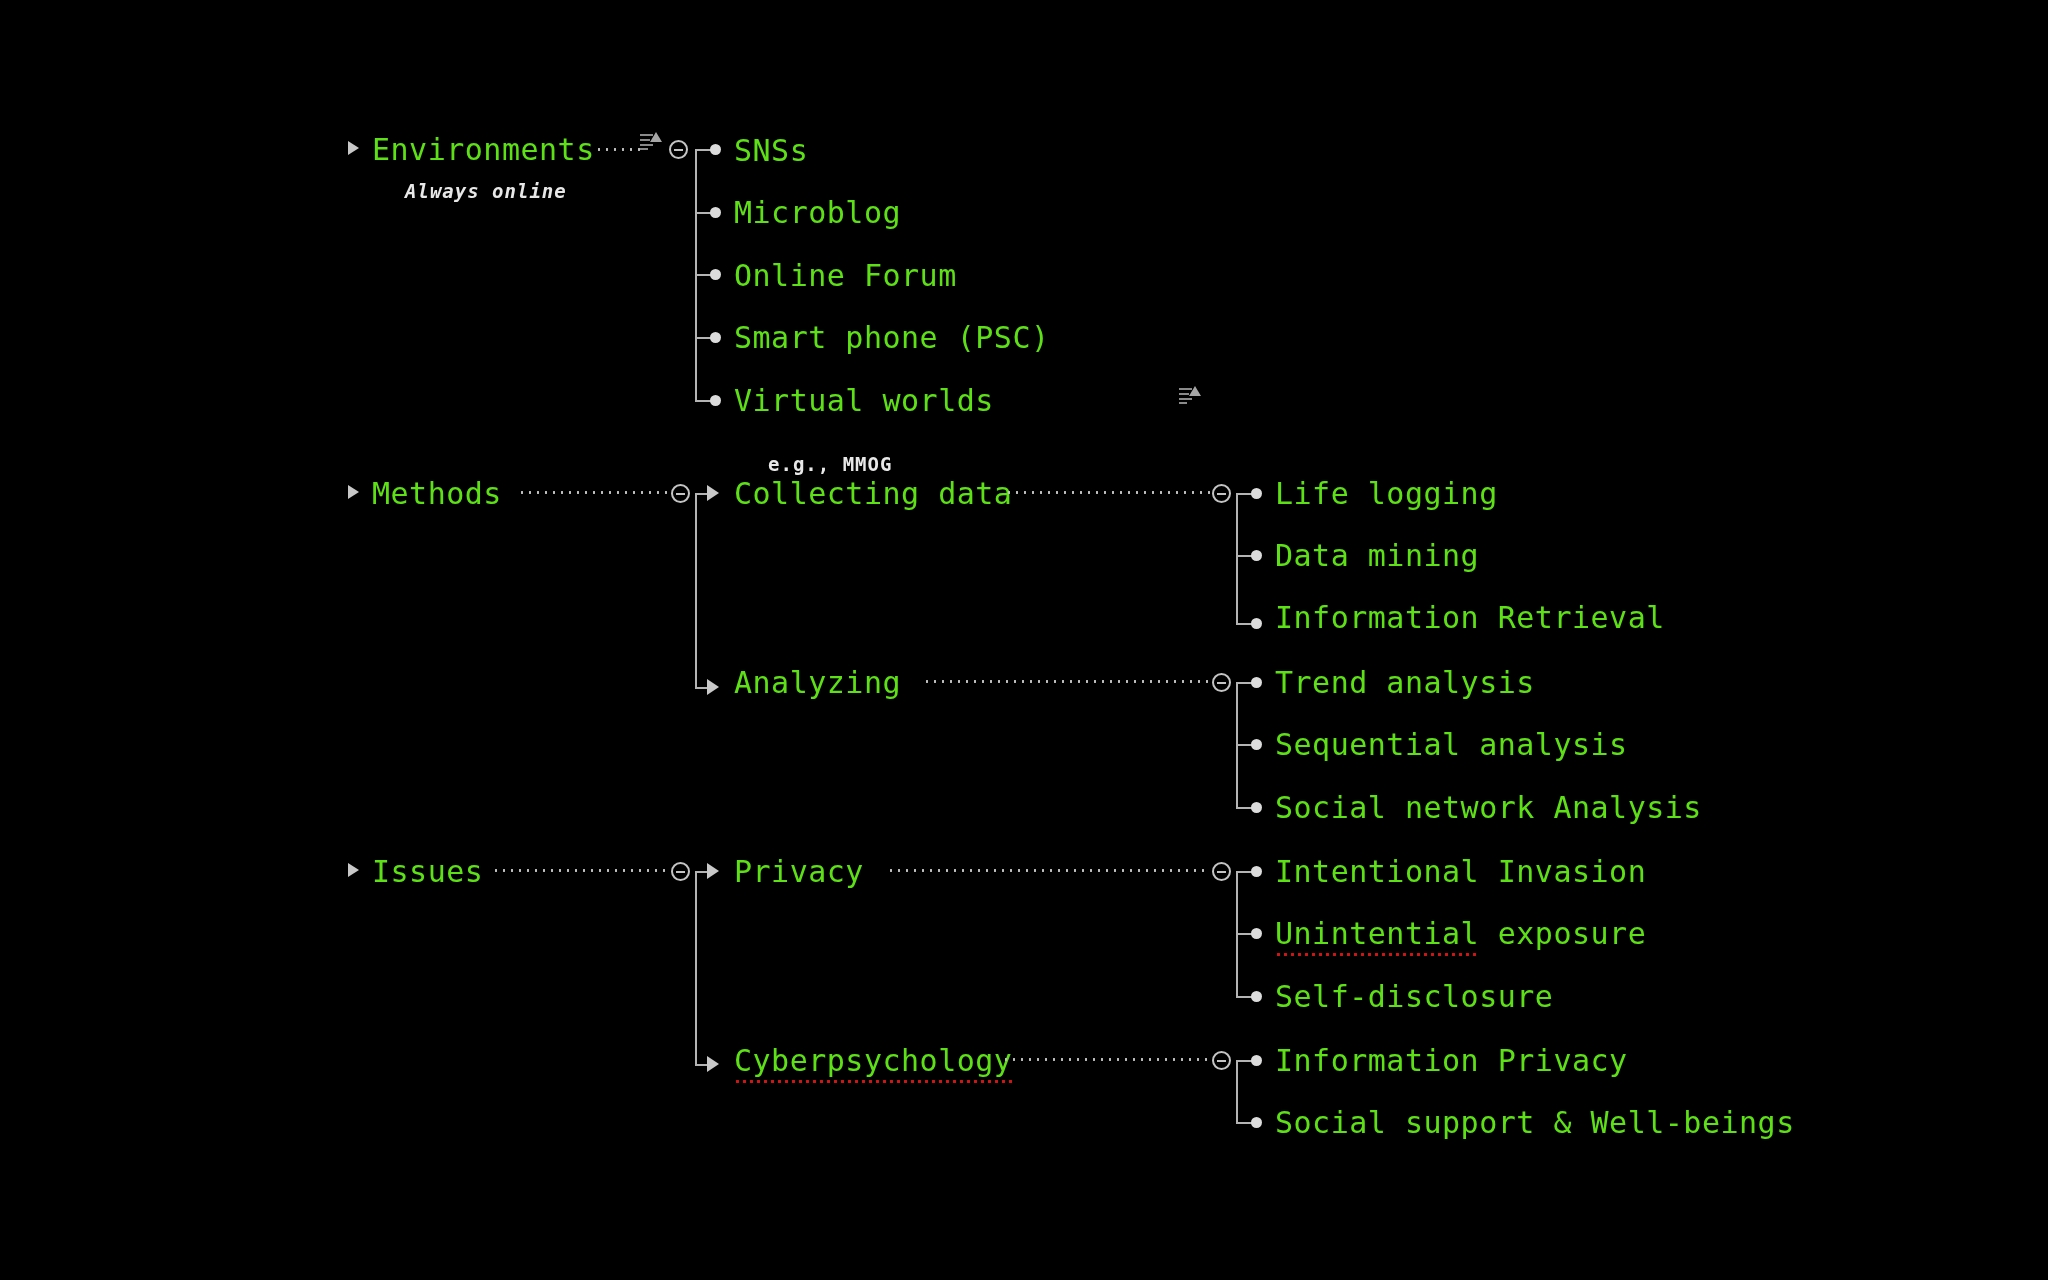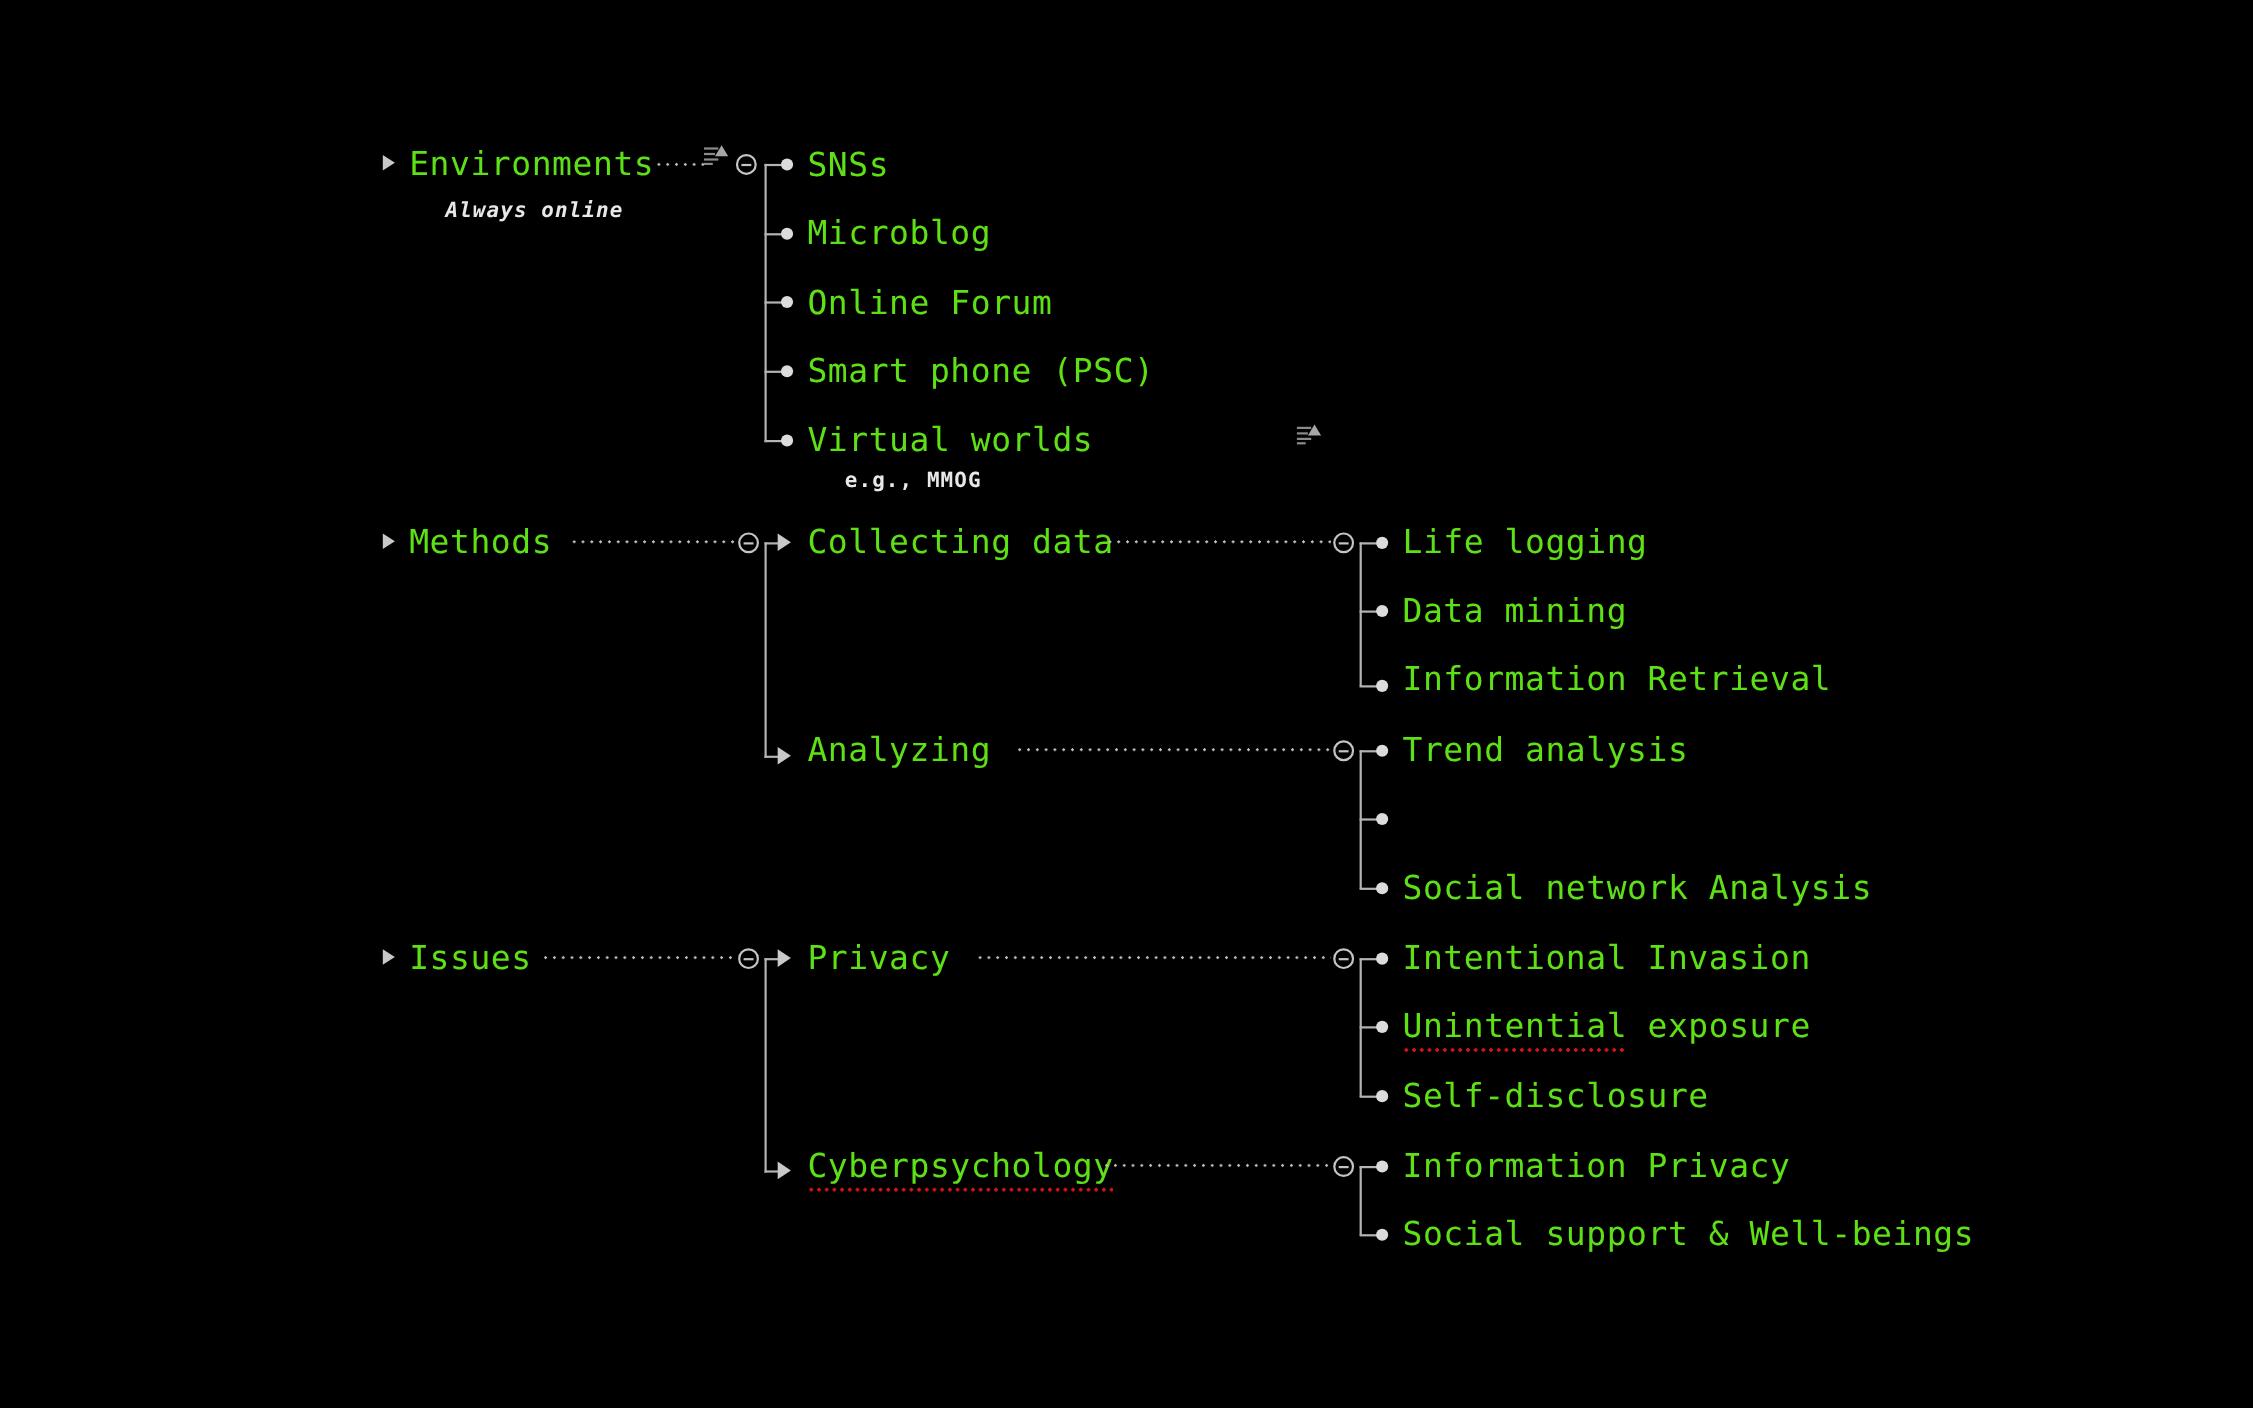--- a/index.html
+++ b/index.html
@@ -167,21 +167,21 @@
   <div class="node lvl2" style="left:694px; top:198px;">Microblog</div>
 
   <div class="dot" style="left:670px; top:269px;"></div>
   <div class="node lvl2" style="left:694px; top:261px;">Online Forum</div>
 
   <div class="dot" style="left:670px; top:332px;"></div>
   <div class="node lvl2" style="left:694px; top:323px;">Smart phone (PSC)</div>
 
   <div class="dot" style="left:670px; top:395px;"></div>
   <div class="node lvl2" style="left:694px; top:386px;">Virtual worlds</div>
-  <div class="annot" style="left:728px; top:428px;">e.g., MMOG</div>
+  <div class="annot" style="left:728px; top:455px;">e.g., MMOG</div>
 
   <div class="noteicon" style="left:1139px; top:388px;">
     <i></i>
       <i></i>
       <i></i>
       <i></i>
       <u></u>
   </div>
 
   <div class="tri" style="left:308px; top:485px;"></div>
@@ -222,20 +222,21 @@
 
   <div class="vline" style="left:1196px; top:682px; height:126px;"></div>
   <div class="hline" style="left:1196px; top:682px; width:17px;"></div>
   <div class="hline" style="left:1196px; top:744px; width:17px;"></div>
   <div class="hline" style="left:1196px; top:807px; width:17px;"></div>
 
   <div class="dot" style="left:1211px; top:677px;"></div>
   <div class="node lvl3" style="left:1235px; top:668px;">Trend analysis</div>
 
   <div class="dot" style="left:1211px; top:739px;"></div>
+  <div class="node lvl3" style="left:1235px; top:730px;">Sequential analysis</div>
 
   <div class="dot" style="left:1211px; top:802px;"></div>
   <div class="node lvl3" style="left:1235px; top:793px;">Social network Analysis</div>
 
   <div class="tri" style="left:308px; top:863px;"></div>
   <div class="node lvl1" style="left:332px; top:857px;">Issues</div>
 
   <div class="dotline" style="left:452px; top:869px; width:176px;"></div>
   <div class="minuscircle" style="left:631px; top:862px;"></div>
 

